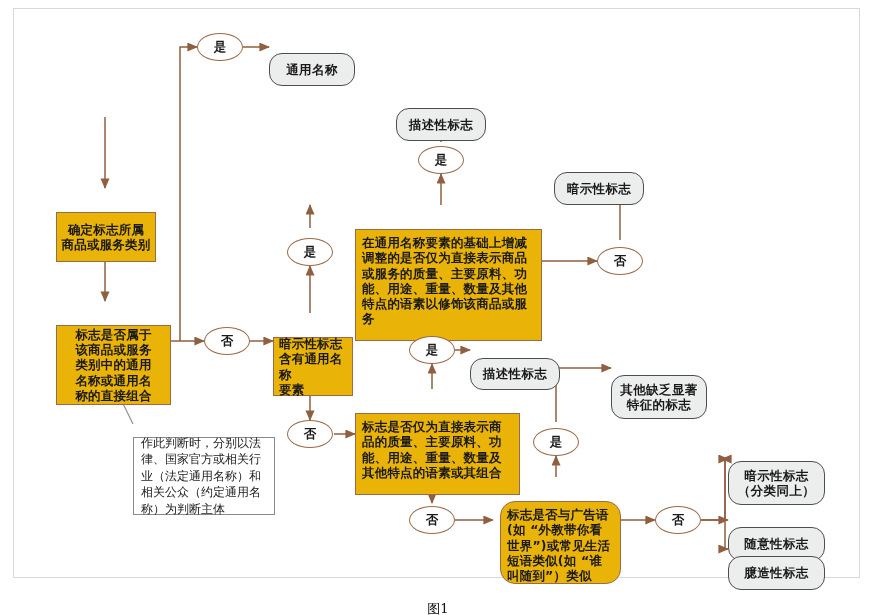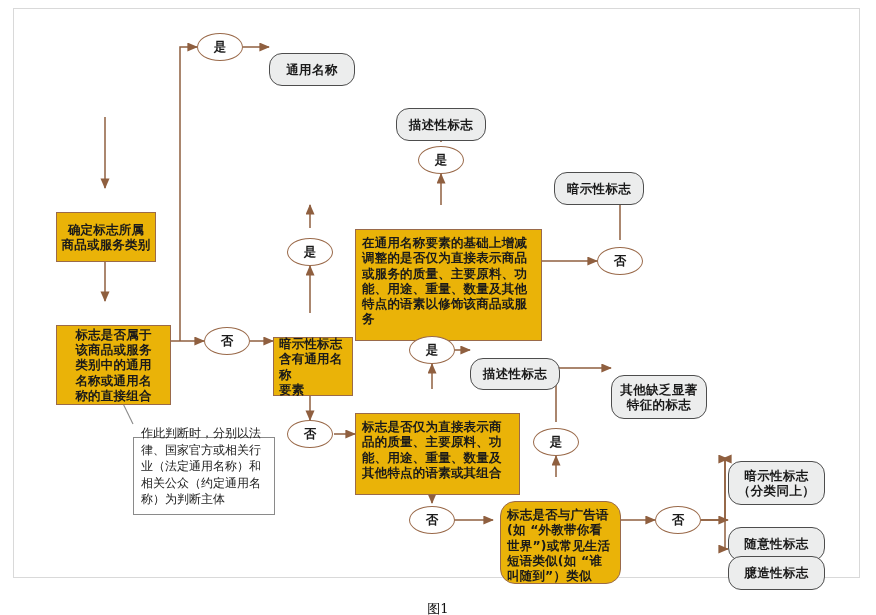--- a/index.html
+++ b/index.html
@@ -27,21 +27,21 @@
 
   
   .proc{background:#eab308;border:1.3px solid #9a6a4a;
         font-size:12.5px;font-weight:700;letter-spacing:.2px;}
   .proc.pad{justify-content:flex-start;text-align:left;padding:5px 6px;
             align-items:flex-start;}
 
   
   .note{background:#ffffff;border:1.3px solid #8a8a8a;
         font-size:12px;font-weight:400;color:#222;
-        text-align:left;justify-content:flex-start;align-items:flex-end;
+        text-align:left;justify-content:flex-start;align-items:center;
         padding:6px 7px;line-height:1.38;}
 
   
   .yn{position:absolute;box-sizing:border-box;background:#ffffff;
       border:1.3px solid #9a6a4a;border-radius:50%;
       display:flex;align-items:center;justify-content:center;
       font-size:12.5px;font-weight:700;color:#1a1a1a;}
 
   .caption{position:absolute;left:0;top:588px;width:876px;text-align:center;
            font-size:13px;color:#111;font-family:"DejaVu Serif","Liberation Serif",serif;margin-top:12px;}

